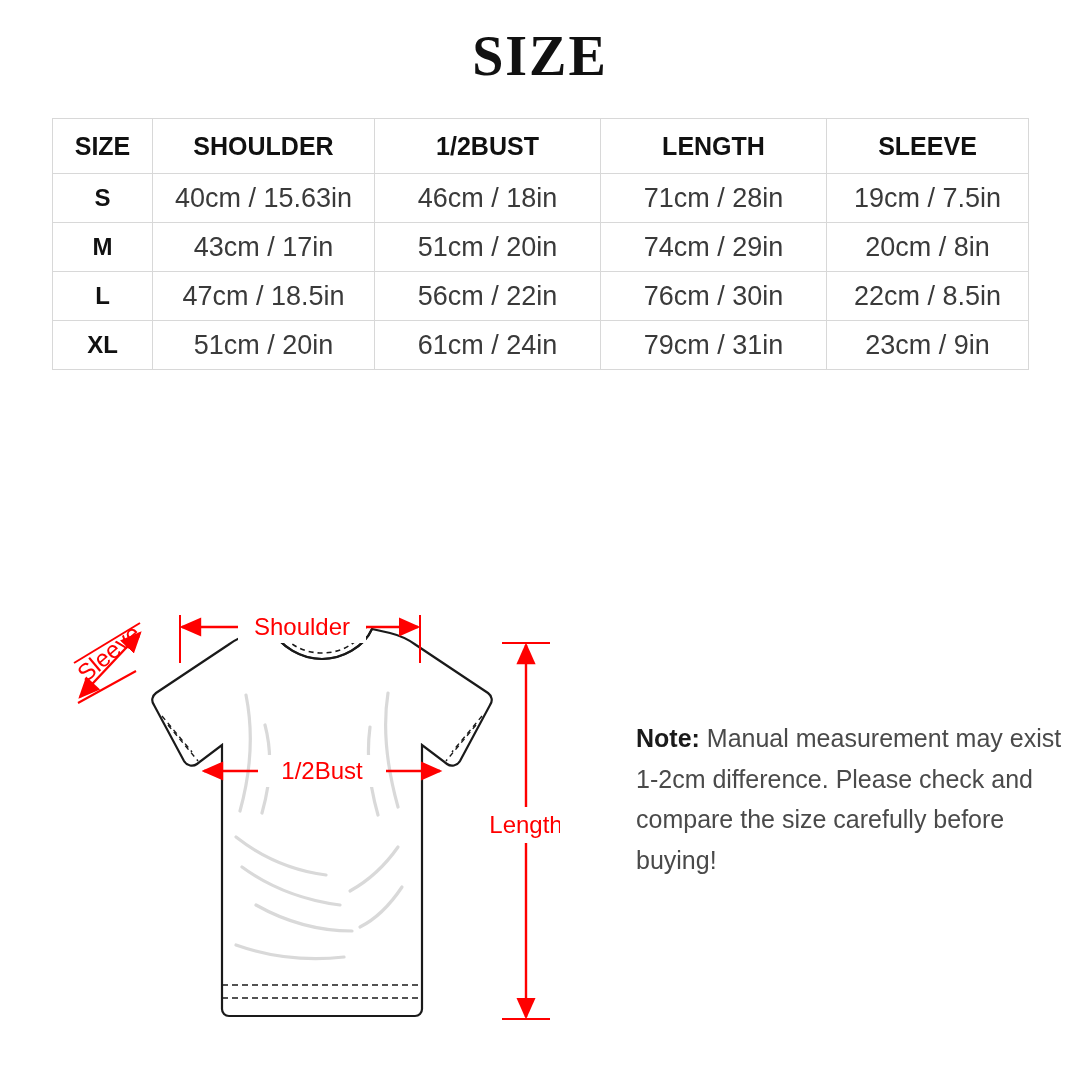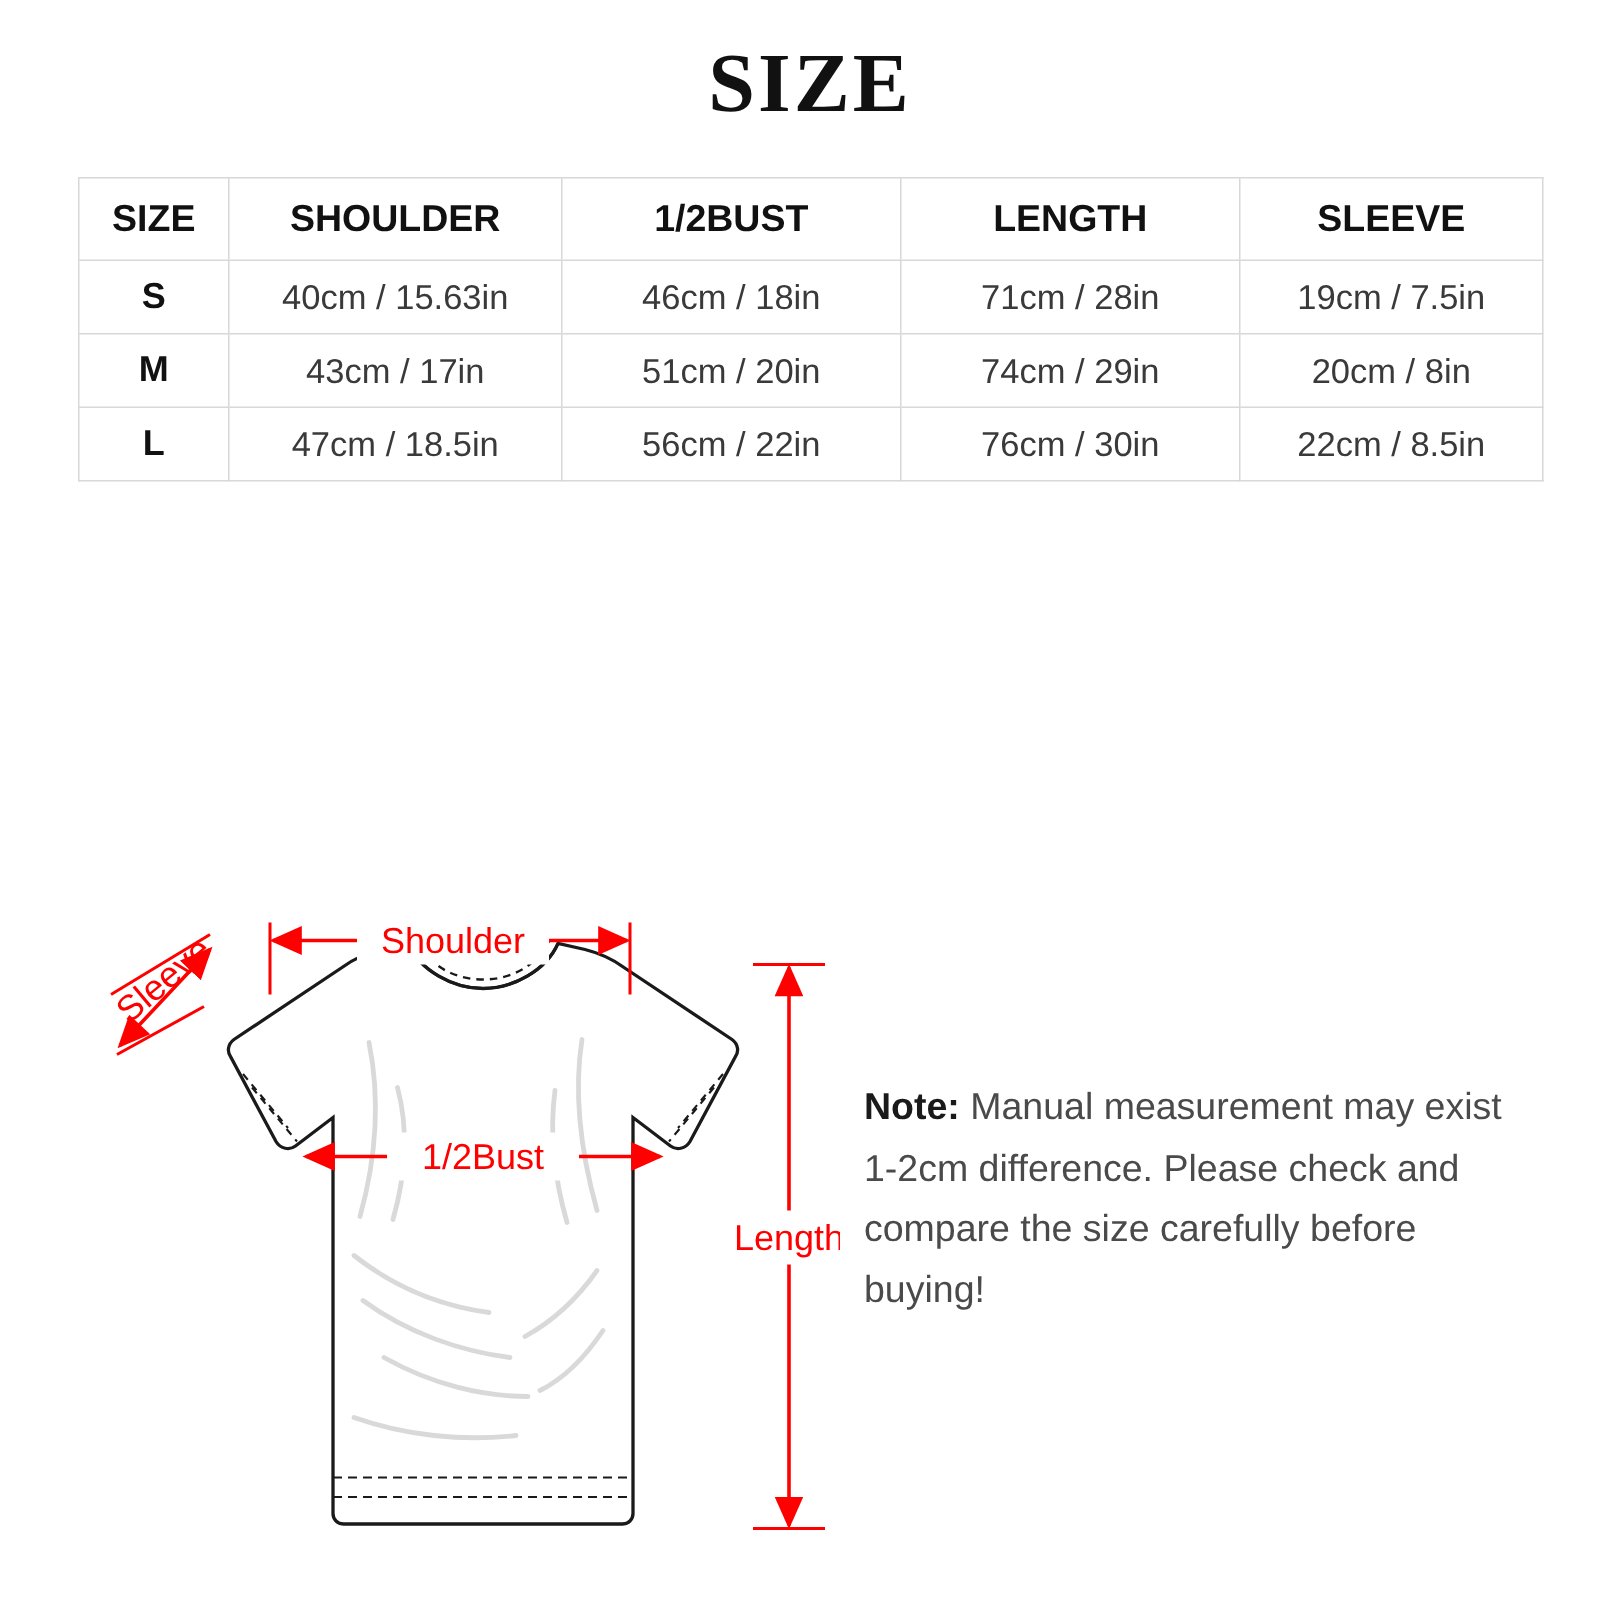--- a/index.html
+++ b/index.html
@@ -39,21 +39,21 @@
     border-collapse: collapse;
     width: 100%;
     table-layout: fixed;
   }
   table.size-table th,
   table.size-table td {
     border: 1px solid #d8d8d8;
     text-align: center;
     padding: 0;
     height: 48px;
-    font-size: 23px;
+    font-size: 27px;
     color: #3a3a3a;
     font-weight: 400;
   }
   table.size-table thead th {
     font-weight: 700;
     font-size: 25px;
     color: #111111;
     height: 54px;
   }
   table.size-table tbody td.size-col {
@@ -73,21 +73,21 @@
     left: 40px;
     top: 575px;
     width: 520px;
     height: 470px;
   }
   .diagram svg { display: block; }
 
   
   .note {
     position: absolute;
-    left: 576px;
+    left: 636px;
     top: 718px;
     width: 430px;
     font-size: 25px;
     line-height: 1.62;
     color: #4a4a4a;
   }
   .note b {
     color: #1a1a1a;
     font-weight: 700;
   }
@@ -129,20 +129,27 @@
         <td>51cm / 20in</td>
         <td>74cm / 29in</td>
         <td>20cm / 8in</td>
       </tr>
       <tr>
         <td class="size-col">L</td>
         <td>47cm / 18.5in</td>
         <td>56cm / 22in</td>
         <td>76cm / 30in</td>
         <td>22cm / 8.5in</td>
+      </tr>
+      <tr>
+        <td class="size-col">XL</td>
+        <td>51cm / 20in</td>
+        <td>61cm / 24in</td>
+        <td>79cm / 31in</td>
+        <td>23cm / 9in</td>
       </tr>
     </tbody>
   </table>
 </div>
 
 <div class="diagram">
   <svg width="520" height="470" viewBox="0 0 520 470" xmlns="http://www.w3.org/2000/svg">
     <defs>
       <marker id="arrR" markerWidth="10" markerHeight="10" refX="8" refY="4" orient="auto">
         <path d="M0,0 L9,4 L0,8 z" fill="#ff0000"></path>

